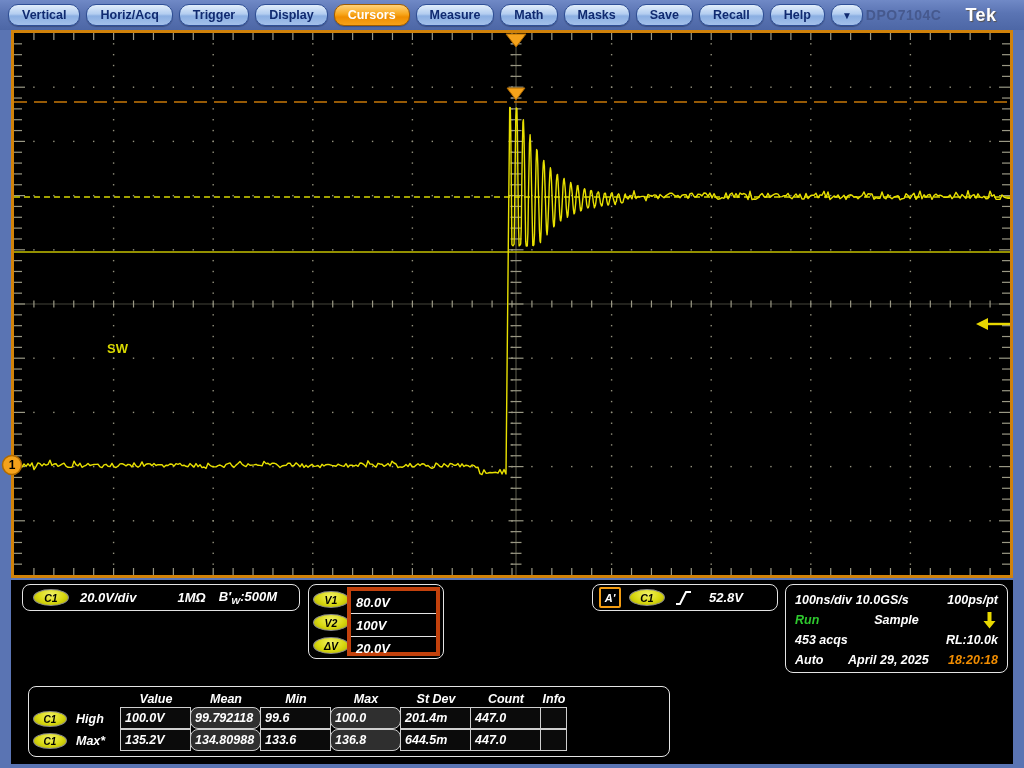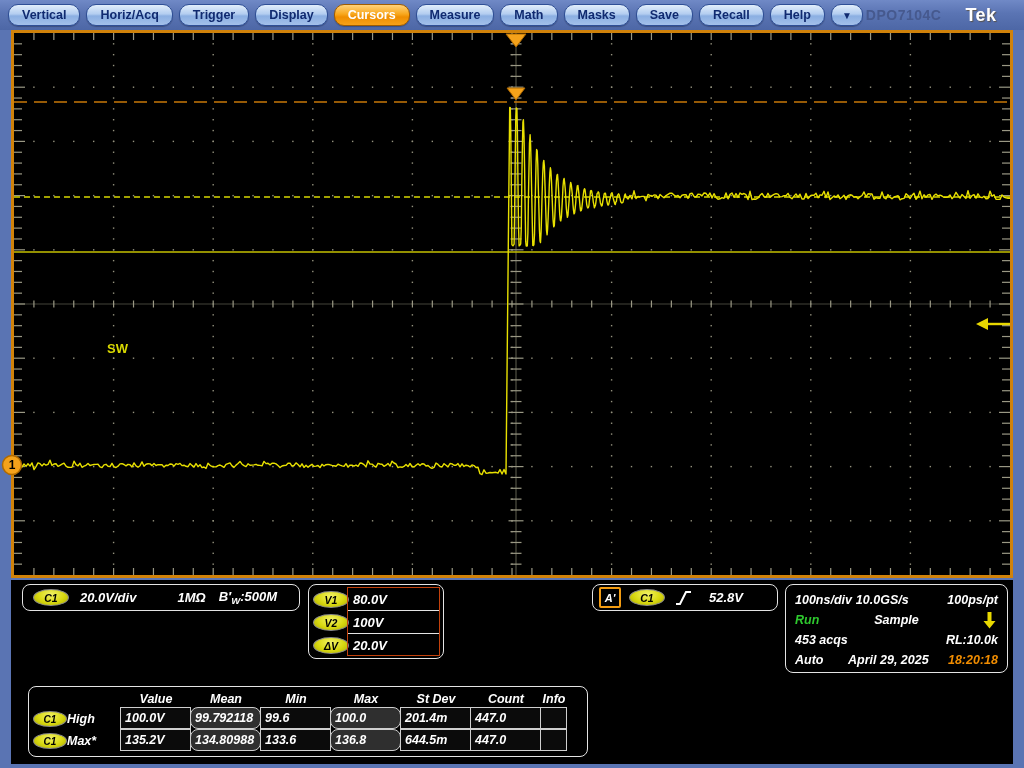--- a/index.html
+++ b/index.html
@@ -65,21 +65,21 @@
   .box-channel{left:11px;top:4px;width:278px;height:27px;}
   .box-channel .rowflex{padding:0 10px;}
   .ch-scale{margin-left:11px;}
   .ch-imp{margin-left:auto;}
   .ch-bw{margin-left:13px;margin-right:12px;}
   .bw-sub{font-size:9.5px;vertical-align:-3px;}
   
   .box-cursors{left:297px;top:4px;width:136px;height:75px;}
   .cur-badges{position:absolute;left:4px;top:0;width:34px;height:100%;}
   .cur-badges .badge{position:absolute;left:0;}
-  .cur-vals{position:absolute;left:38px;top:2px;right:3px;bottom:2px;border:1px solid #c2410c;}
+  .cur-vals{position:absolute;left:38px;top:2px;right:3px;bottom:2px;border:4px solid #c2410c;}
   .cur-val{height:23px;line-height:23px;padding-left:5px;border-bottom:1px solid #e4e4e4;box-sizing:border-box;}
   .cur-val:last-child{border-bottom:none;}
   
   .box-trigger{left:581px;top:4px;width:186px;height:27px;}
   .box-trigger .rowflex{padding:0 6px;}
   .abadge{
     width:18px;height:17px;border:2px solid #f39c12;border-radius:2px;background:#000;
     color:#fff;font-size:11px;font-weight:bold;display:inline-flex;align-items:center;justify-content:center;
     cursor:pointer;flex:0 0 auto;
   }
@@ -88,25 +88,25 @@
   .trig-level{margin-left:17px;}
   
   .box-horiz{left:774px;top:4px;width:223px;height:89px;padding:5px 9px;box-sizing:border-box;font-size:12.5px;}
   .hrow{display:flex;align-items:center;height:20px;position:relative;}
   .hrow .mid{position:absolute;left:50%;transform:translateX(-50%);}
   .hrow .right{margin-left:auto;}
   .run{color:#2ec82e;}
   .time{color:#f08c00;}
   .dn-arrow{position:absolute;right:2px;top:2px;}
   
-  .box-meas{left:17px;top:106px;width:560px;height:71px;padding:3px 4px 0 4px;box-sizing:border-box;}
+  .box-meas{left:17px;top:106px;width:642px;height:71px;padding:3px 4px 0 4px;box-sizing:border-box;}
   .meas-grid{display:grid;grid-template-columns:88px repeat(6,70px) 26px;}
   .mh{font-size:12.5px;font-weight:bold;text-align:center;height:18px;line-height:18px;}
   .mlabel{display:flex;align-items:center;height:22px;}
-  .mlabel .name{font-size:12.5px;}
+  .mlabel .name{margin-left:9px;font-size:12.5px;}
   .mcell{
     border:1px solid #cfcfcf;background:#0b0b0b;height:22px;line-height:20px;
     box-sizing:border-box;padding-left:4px;font-size:12.5px;margin-left:-1px;margin-top:-1px;
   }
   .mcell.hl{background:#2f2f2f;border-radius:8px;}
 </style>
 </head>
 <body>
 
 <div class="menubar">

